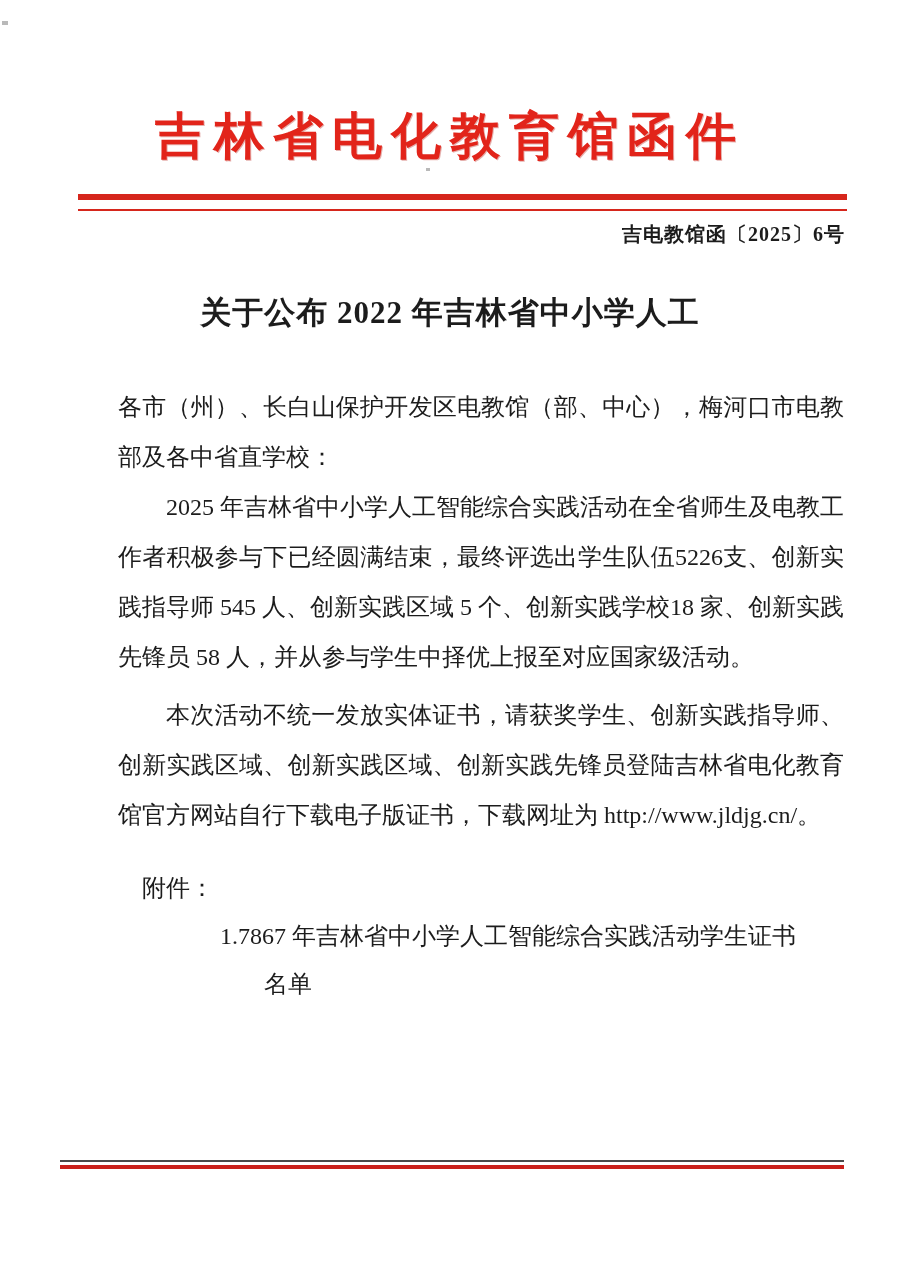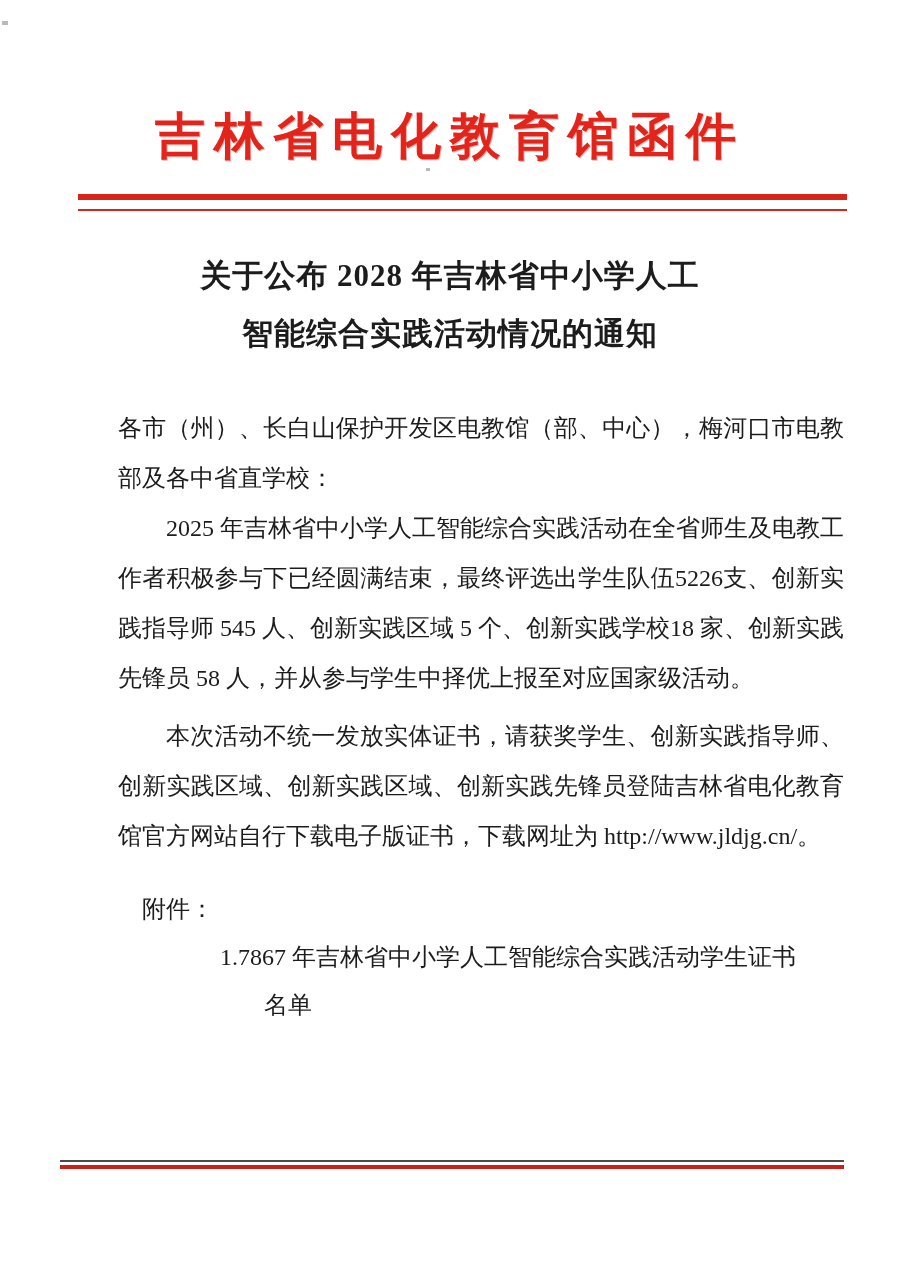--- a/index.html
+++ b/index.html
@@ -85,24 +85,24 @@
 
 <div class="page">
 
   <div class="speck speck-1"></div>
   <div class="speck speck-2"></div>
 
   <div class="letterhead-title">吉林省电化教育馆函件</div>
 
   <div class="rule-double"></div>
 
+  <div class="doc-number">吉电教馆函〔2025〕6号</div>
 
   <div class="notice-title">
-    <div>关于公布 2028 年吉林省中小学人工</div>
-    <div>智能综合实践活动情况的通知</div>
+    <div>关于公布 2022 年吉林省中小学人工</div>
   </div>
 
   <div class="body-text">
     <p>各市（州）、长白山保护开发区电教馆（部、中心），梅河口市电教部及各中省直学校：</p>
     <p class="indent">2025 年吉林省中小学人工智能综合实践活动在全省师生及电教工作者积极参与下已经圆满结束，最终评选出学生队伍5226支、创新实践指导师 545 人、创新实践区域 5 个、创新实践学校18 家、创新实践先锋员 58 人，并从参与学生中择优上报至对应国家级活动。</p>
     <p class="indent spaced">本次活动不统一发放实体证书，请获奖学生、创新实践指导师、创新实践区域、创新实践区域、创新实践先锋员登陆吉林省电化教育馆官方网站自行下载电子版证书，下载网址为 http://www.jldjg.cn/。</p>
   </div>
 
   <div class="attachments">
     <p class="att-label">附件：</p>

